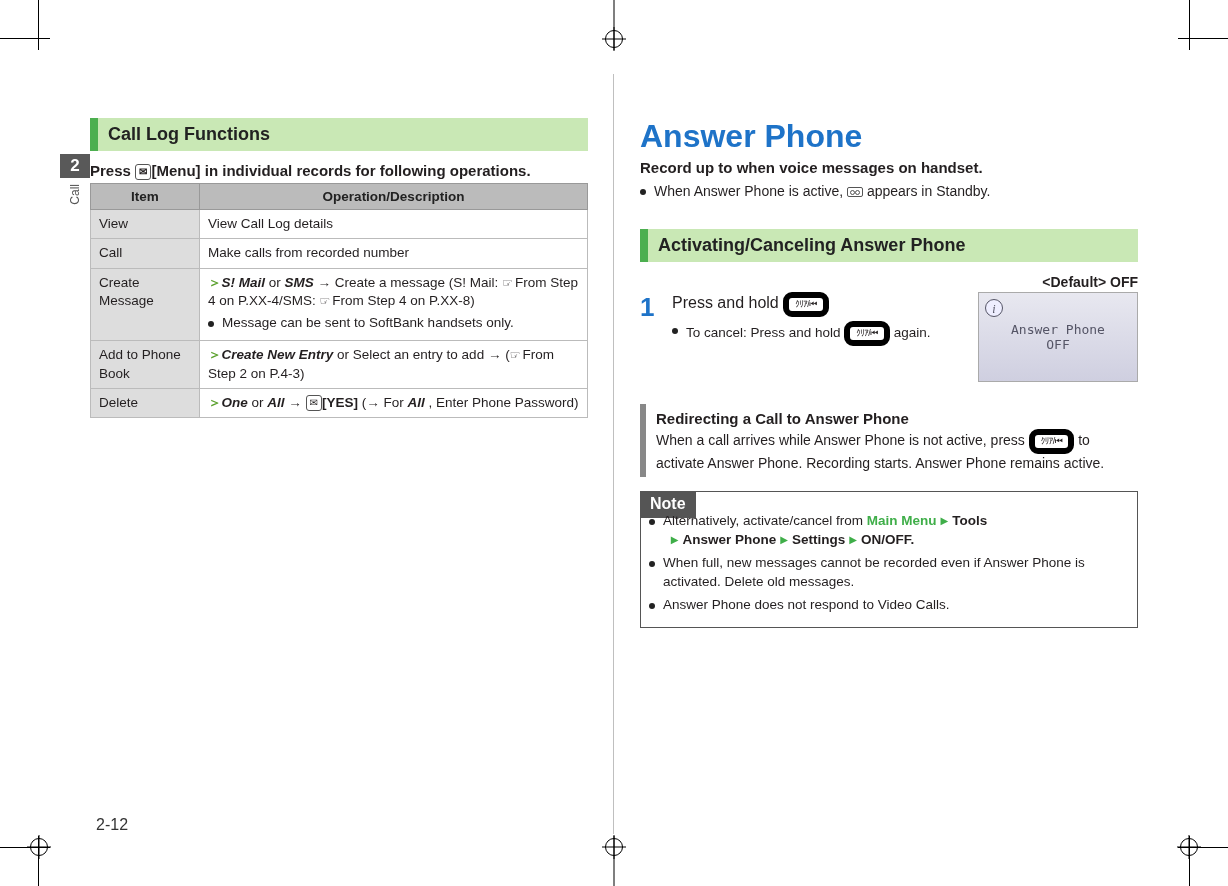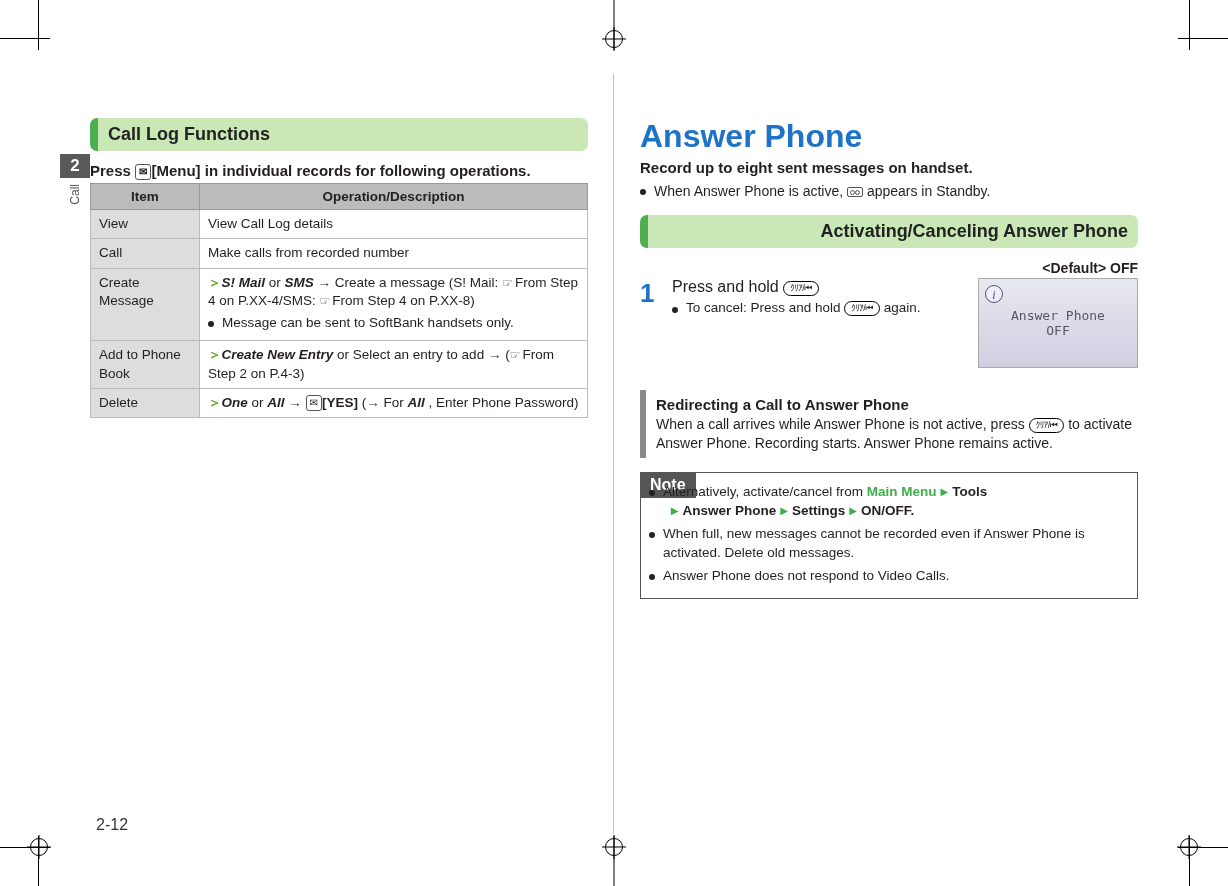--- a/index.html
+++ b/index.html
@@ -45,21 +45,20 @@
   .side-tab .label {
     writing-mode: vertical-rl; transform: rotate(180deg);
     font-size: 12px; color: #555; margin-top: 6px;
   }
 
   
   .subhead {
     background: #c9e8b5; border-left: 8px solid #4caf50;
     padding: 6px 10px; font-size: 18px; font-weight: bold; color: #222;
     margin: 0 0 10px 0;
-    border-radius: 7px;
   }
   h1.big {
     color: #1e73c8; font-size: 32px; margin: 0 0 4px 0; font-weight: 800;
   }
   .lead { font-weight: bold; font-size: 15px; margin: 0 0 6px 0; }
 
   p.instr { font-size: 15px; font-weight: bold; margin: 0 0 2px 0; line-height: 1.35; }
 
   
   table.op {
@@ -84,21 +83,21 @@
     content: ""; position: absolute; left: 0; top: 7px; width: 6px; height: 6px;
     background: #222; border-radius: 50%;
   }
 
   .key {
     display: inline-block; border: 1px solid #555; border-radius: 3px;
     font-size: 10px; padding: 0 3px; line-height: 14px; vertical-align: 1px;
     background: #fff;
   }
   .key-oval {
-    display: inline-block; border: 1px solid #000000; border-radius: 9px;
+    display: inline-block; border: 6px solid #000000; border-radius: 9px;
     font-size: 9px; padding: 0 6px; line-height: 13px; vertical-align: 1px;
     background: #fff; letter-spacing: -0.5px;
   }
   .tape-icon {
     display: inline-block; width: 16px; height: 10px; border: 1px solid #555;
     border-radius: 2px; vertical-align: -1px; position: relative;
   }
   .tape-icon::before, .tape-icon::after {
     content: ""; position: absolute; width: 3px; height: 3px; border: 1px solid #555;
     border-radius: 50%; top: 2px;
@@ -140,21 +139,21 @@
   .sidebar-note .t { font-weight: bold; font-size: 15px; }
 
   .note-box {
     border: 1px solid #555; margin-top: 14px; font-size: 13.5px; line-height: 1.4;
     padding: 6px 8px 8px 8px; position: relative;
   }
   .note-box .note-label {
     position: absolute; top: -1px; left: -1px; background: #555; color: #fff;
     font-size: 16px; font-weight: bold; padding: 2px 10px;
   }
-  .note-box ul { margin: 4px 0 0 0; padding: 0; list-style: none; }
+  .note-box ul { margin: 14px 0 0 0; padding: 0; list-style: none; }
   .note-box li { position: relative; padding-left: 14px; margin-bottom: 4px; }
   .note-box li::before {
     content: ""; position: absolute; left: 0; top: 7px; width: 6px; height: 6px;
     background: #222; border-radius: 50%;
   }
   .g { color: #3fae49; font-weight: bold; }
   .tri::before { content: "▶"; color: #3fae49; font-size: 10px; margin: 0 4px; vertical-align: 1px; }
 
   .page-num {
     position: absolute; left: 6px; bottom: 0; font-size: 16px; color: #333;
@@ -228,28 +227,28 @@
           <td>
             <span class="arrow-chev">＞</span><b><i>One</i></b><span> or </span><b><i>All</i></b><span> → </span><span class="key">✉</span><b>[YES]</b><span> (→ For </span><b><i>All</i></b><span> , Enter Phone Password)</span>
           </td>
         </tr>
       </tbody>
         </table>
     </div>
 
     <div class="col col-right">
       <h1 class="big">Answer Phone</h1>
-      <p class="lead">Record up to eight sent messages on handset.</p>
+      <p class="lead">Record up to when voice messages on handset.</p>
       <ul class="bullet" style="font-size:14px;">
         <li>
           <span>When Answer Phone is active, </span><span class="tape-icon"></span><span> appears in Standby.</span>
         </li>
       </ul>
 
-      <div class="subhead" style="margin-top:14px;text-align:right;">Activating/Canceling Answer Phone</div>
+      <div class="subhead" style="margin-top:28px;">Activating/Canceling Answer Phone</div>
 
       <div class="default-tag">&lt;Default&gt; OFF</div>
 
       <div style="overflow:hidden;">
         <div class="phone-shot">
           <div class="info">i</div>
           <div>Answer Phone</div>
           <div>OFF</div>
         </div>
         <div class="step-row">

